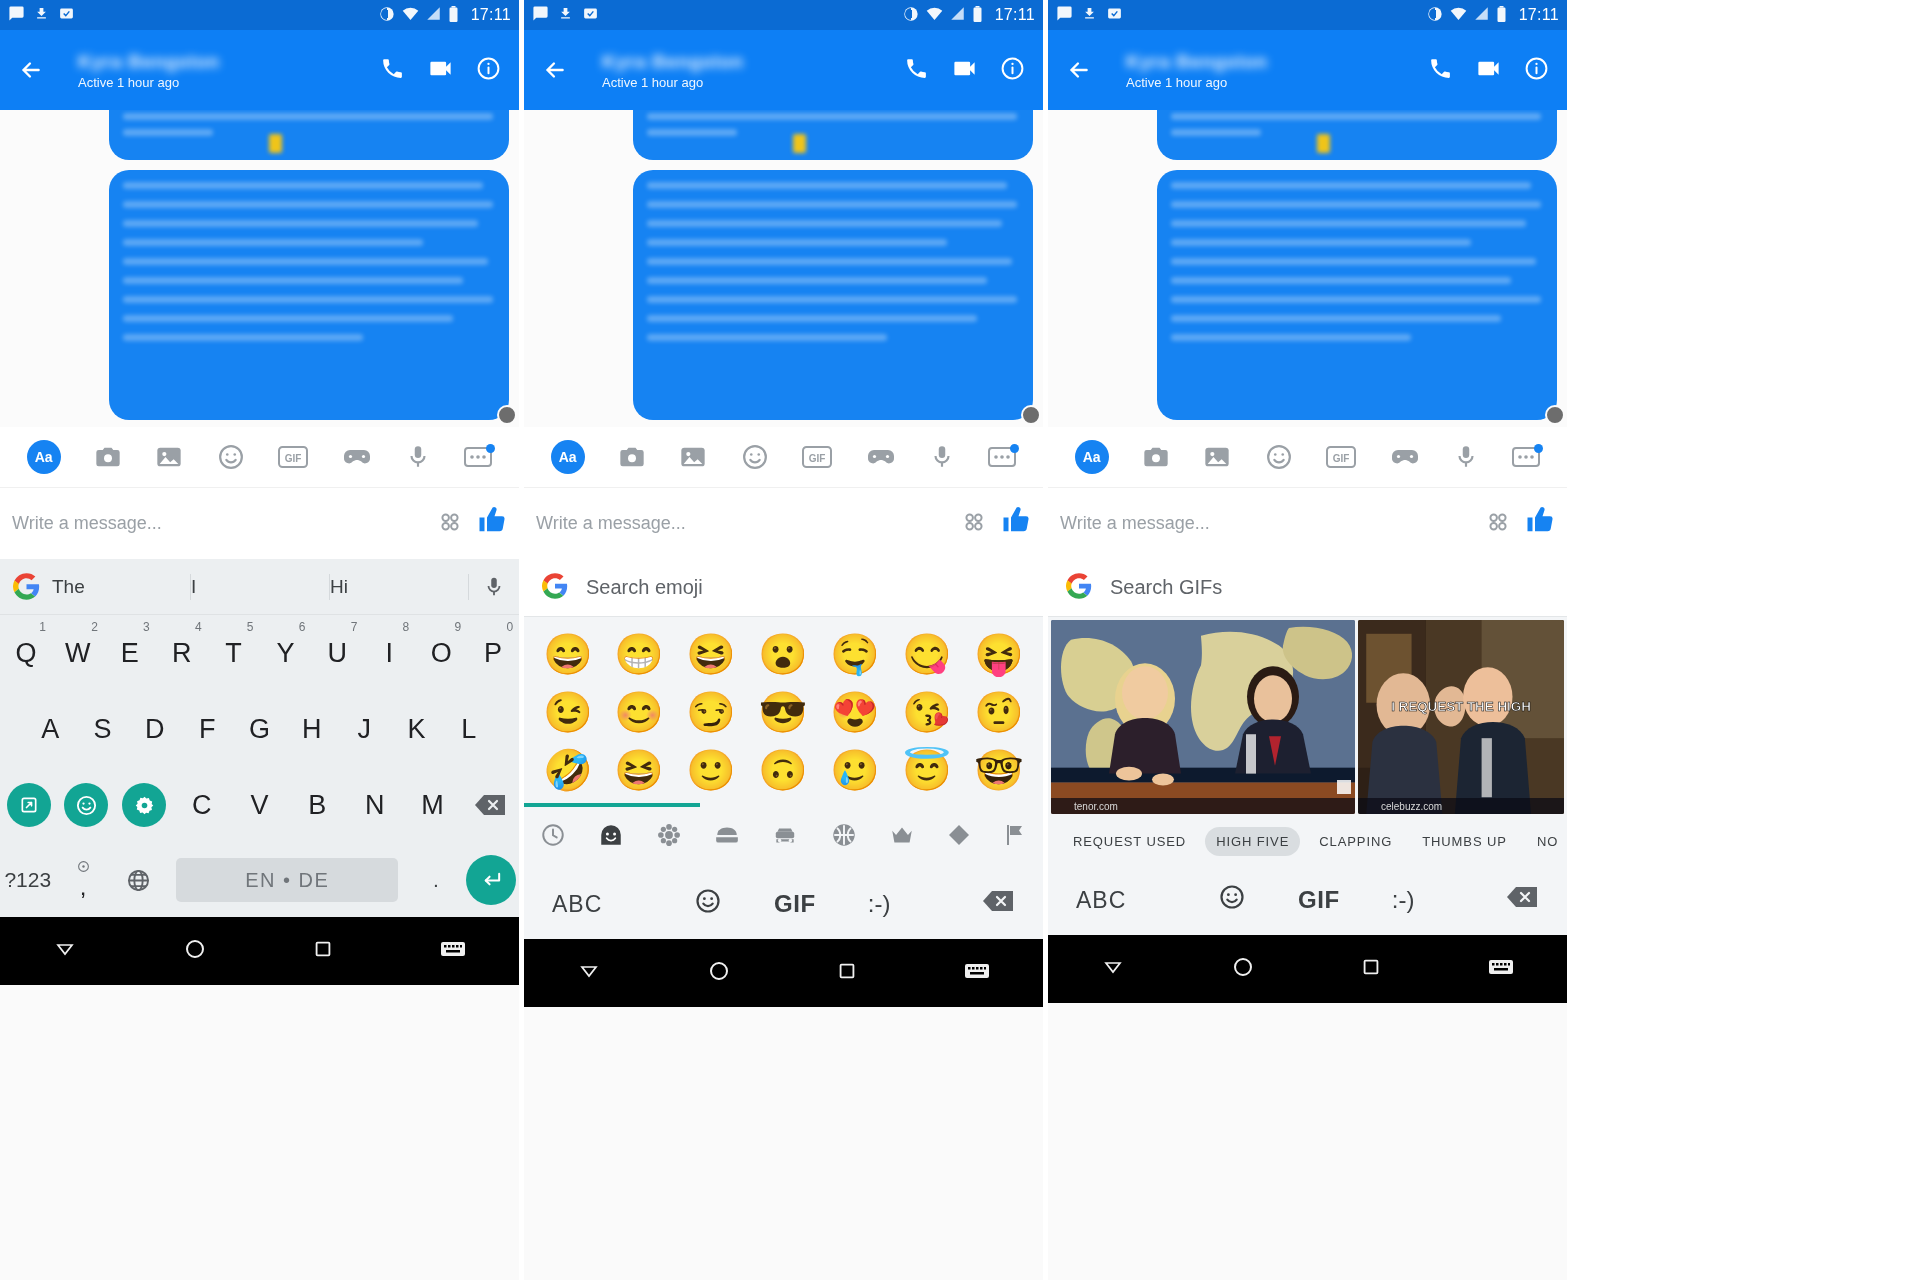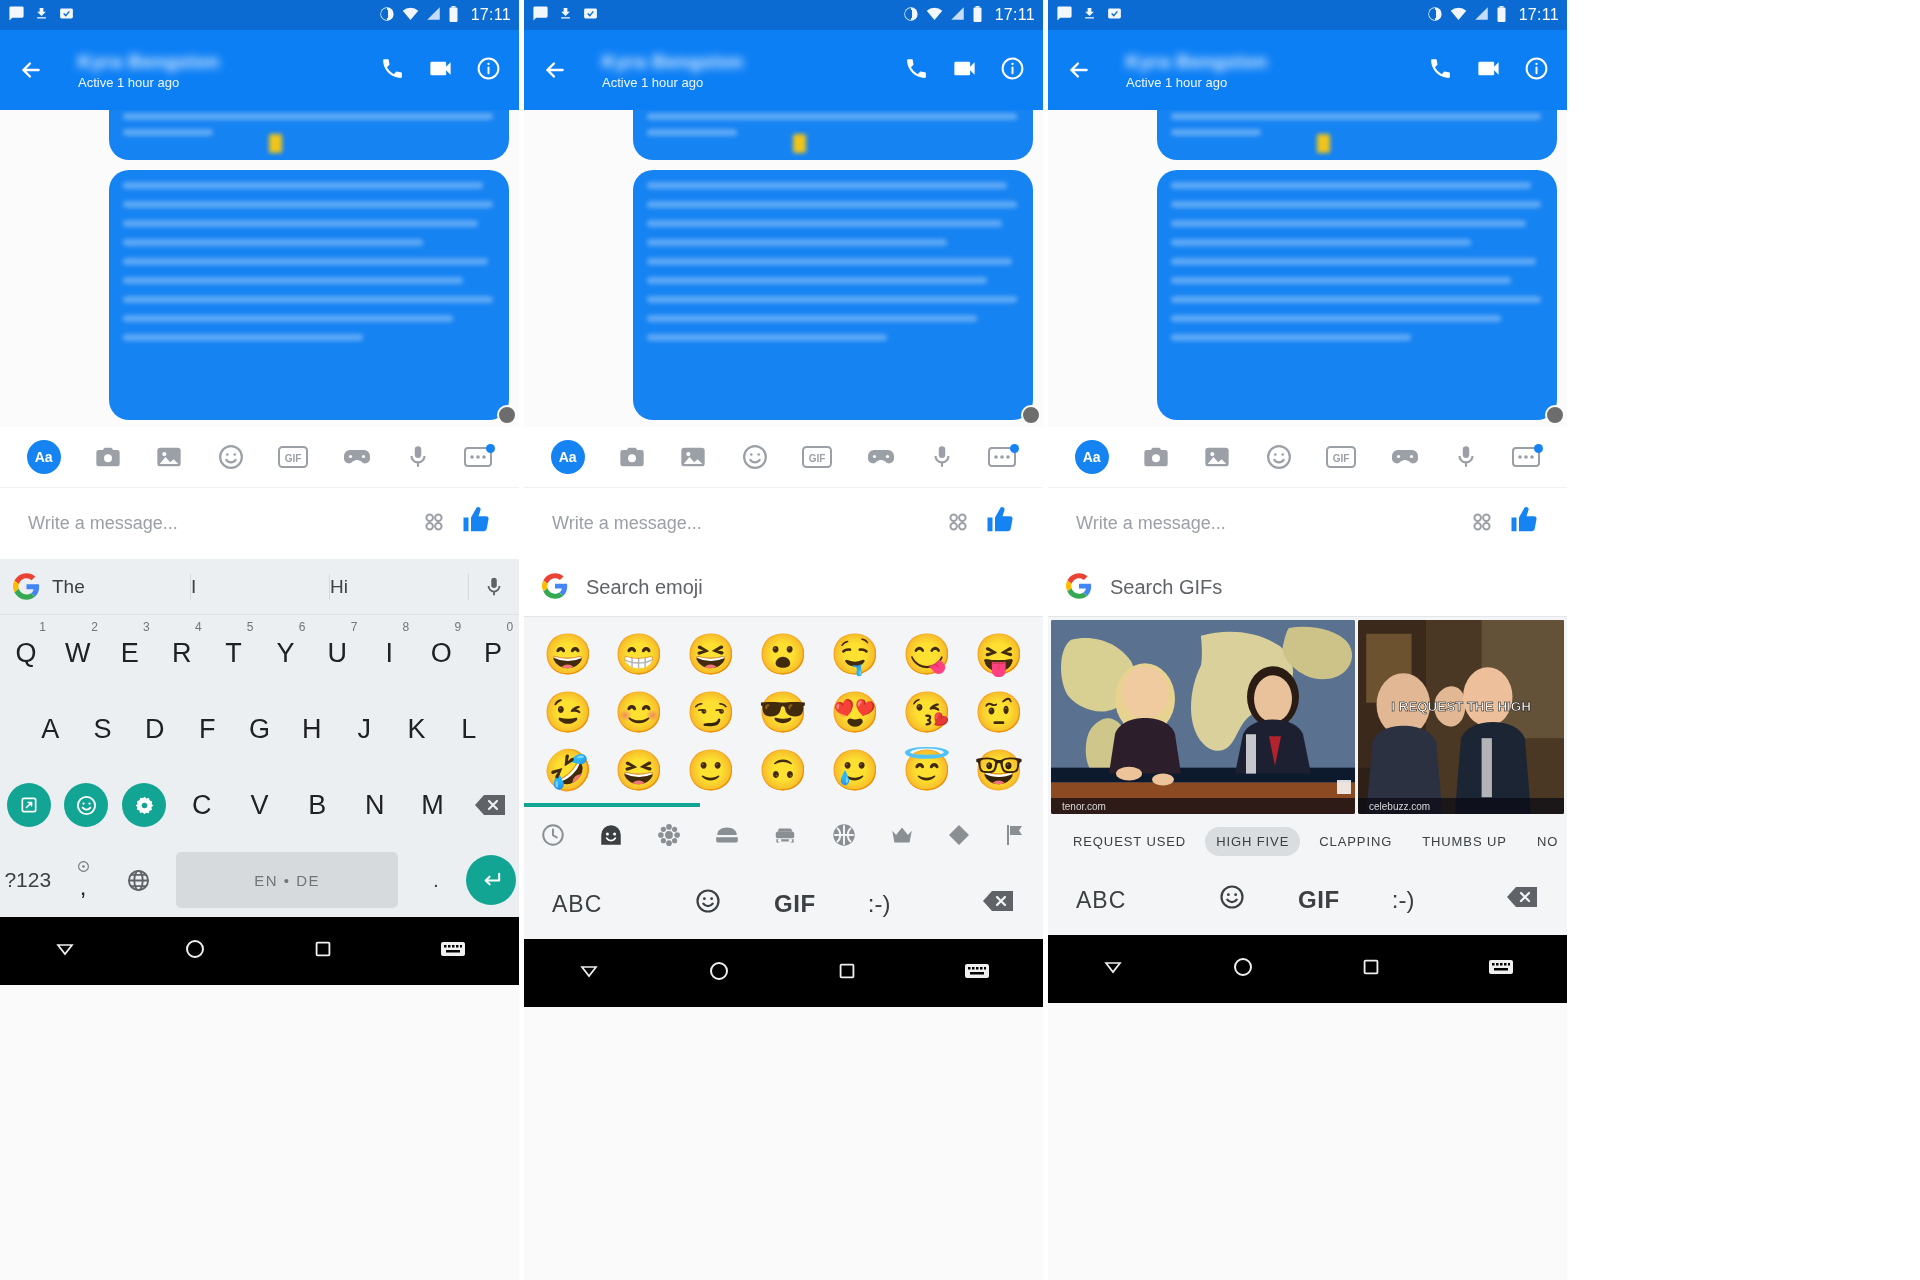--- a/index.html
+++ b/index.html
@@ -78,21 +78,21 @@
   .ci.aa {
     width: 34px; height: 34px; border-radius: 50%;
     background: #1683f2; color: #fff; font-size: 14px; font-weight: 700;
   }
   .badge-dot {
     position: absolute; top: -2px; right: -3px; width: 9px; height: 9px;
     border-radius: 50%; background: #1683f2;
   }
   .composer-row {
     height: 72px; background: #fff; display: flex; align-items: center;
-    padding: 0 28px; gap: 14px; border-top: 1px solid #f0f0f0;
+    padding: 0 12px; gap: 14px; border-top: 1px solid #f0f0f0;
   }
   .composer-input {
     flex: 1 1 auto; font-size: 18px; color: #9aa0a6;
   }
   .thumb { color: #1683f2; font-size: 30px; }
 
   
   .kb { background: #eceff1; position: relative; }
   .sugg {
     height: 56px; background: #eceff1; display: flex; align-items: center;
@@ -118,23 +118,23 @@
   .krow.r2 { padding: 0 24px; }
   .krow.r3 .key { font-size: 27px; }
   .circlekey {
     width: 44px; height: 44px; border-radius: 50%; background: #12a594;
     color: #fff; display: flex; align-items: center; justify-content: center;
     font-size: 20px;
   }
   .krow.r4 { height: 74px; align-items: center; }
   .k-123 { font-size: 21px; color: #3c4043; }
   .spacebar {
-    flex: 4 1 0; height: 56px; background: #d6dadd; border-radius: 5px;
+    flex: 4 1 0; height: 44px; background: #d6dadd; border-radius: 5px;
     display: flex; align-items: center; justify-content: center;
-    font-size: 15px; color: #70757a; letter-spacing: 1.5px; margin: 0 10px;
+    font-size: 20px; color: #70757a; letter-spacing: 1.5px; margin: 0 10px;
   }
   .enterkey {
     width: 50px; height: 50px; border-radius: 50%; background: #12a594;
     color: #fff; display: flex; align-items: center; justify-content: center;
     font-size: 22px;
   }
   .comma-key { display:flex; flex-direction:column; align-items:center; justify-content:center; font-size:24px; color:#202124; }
   .comma-key .sub { font-size: 12px; color: #70757a; line-height: 8px;}
 
   
@@ -164,21 +164,21 @@
   .kb-bottom .bitem { font-size: 24px; margin-left: 52px; color: #3c4043; }
 
   
   .gif-grid { display: flex; gap: 3px; background: #f3f5f7; padding: 3px; height: 200px;}
   .gif-tile { position: relative; overflow: hidden; border-radius: 2px;}
   .gif-tile.one { flex: 0 0 304px; }
   .gif-tile.two { flex: 1 1 auto; }
   .gif-watermark {
     position: absolute; left: 0; right: 0; bottom: 0; height: 16px;
     background: rgba(10,10,20,.72); color: #d8d8d8; font-size: 10px;
-    display: flex; align-items: center; padding-left: 11px;
+    display: flex; align-items: center; padding-left: 23px;
     filter: blur(.5px);
   }
   .gif-corner {
     position: absolute; right: 4px; bottom: 20px; width: 14px; height: 14px;
     background: rgba(255,255,255,.85);
   }
   .gif-tabs {
     height: 48px; background: #f3f5f7; display: flex; align-items: center;
     padding: 0 14px; gap: 8px; overflow: hidden;
   }

